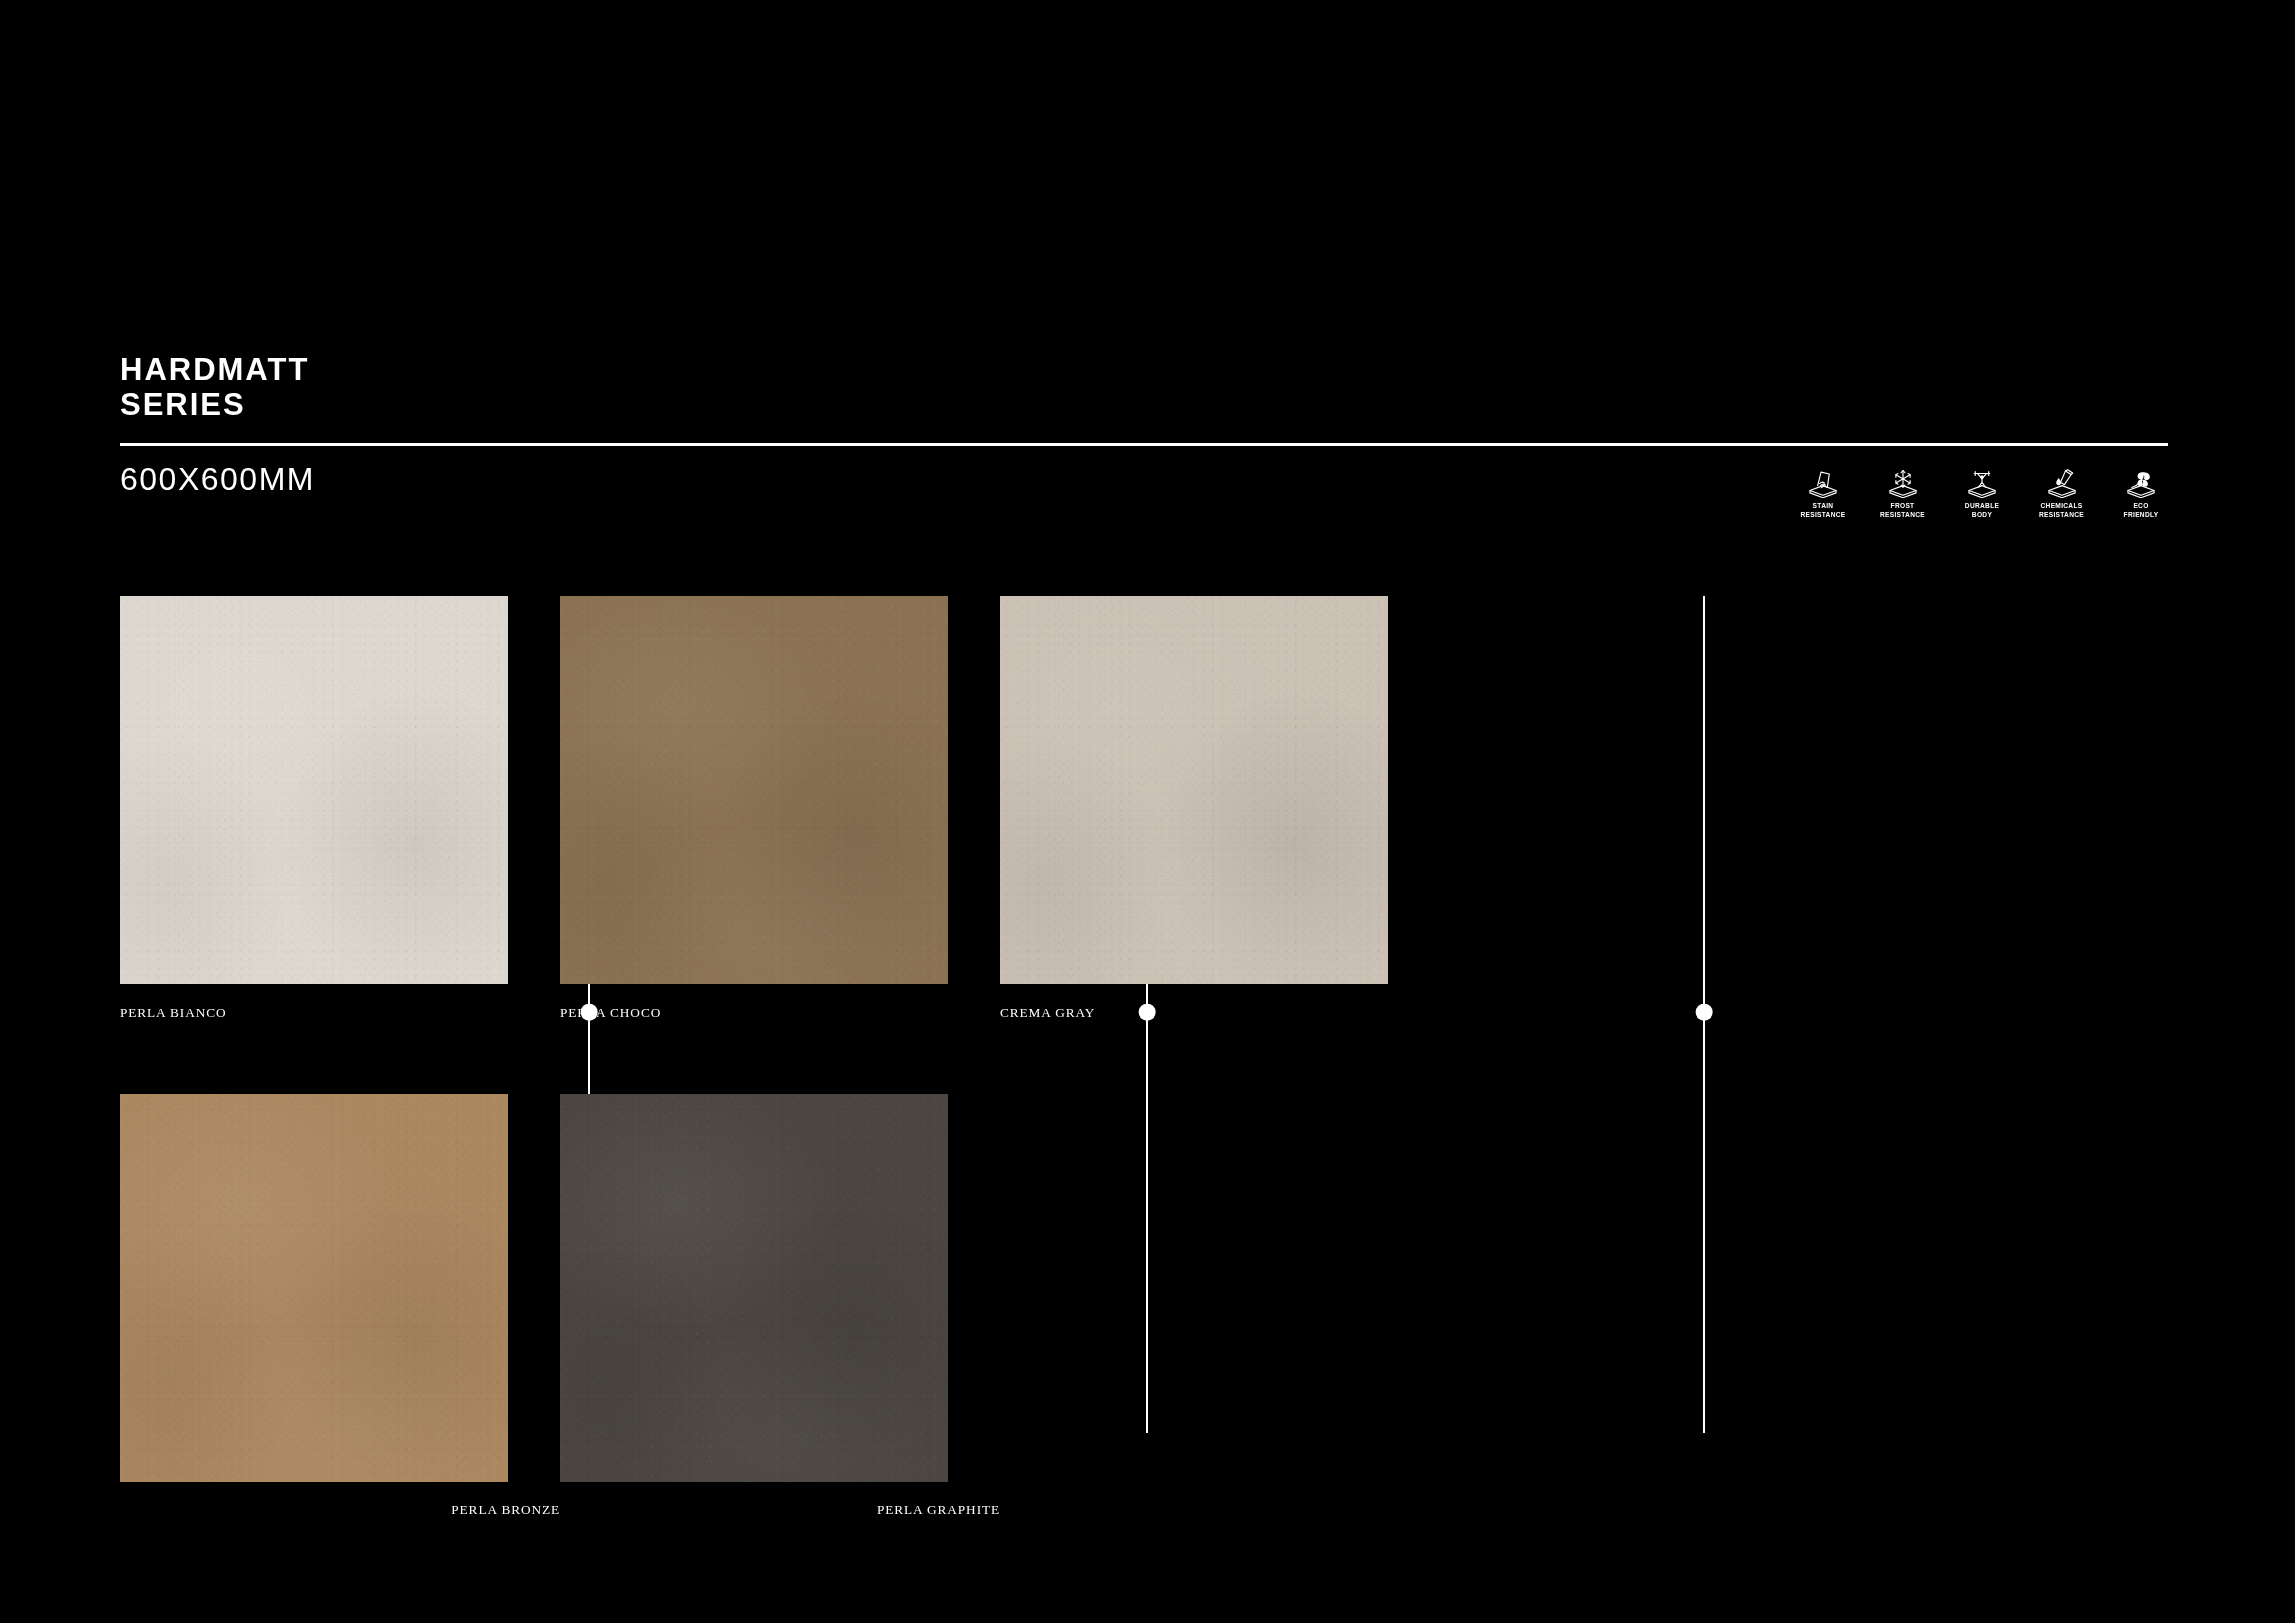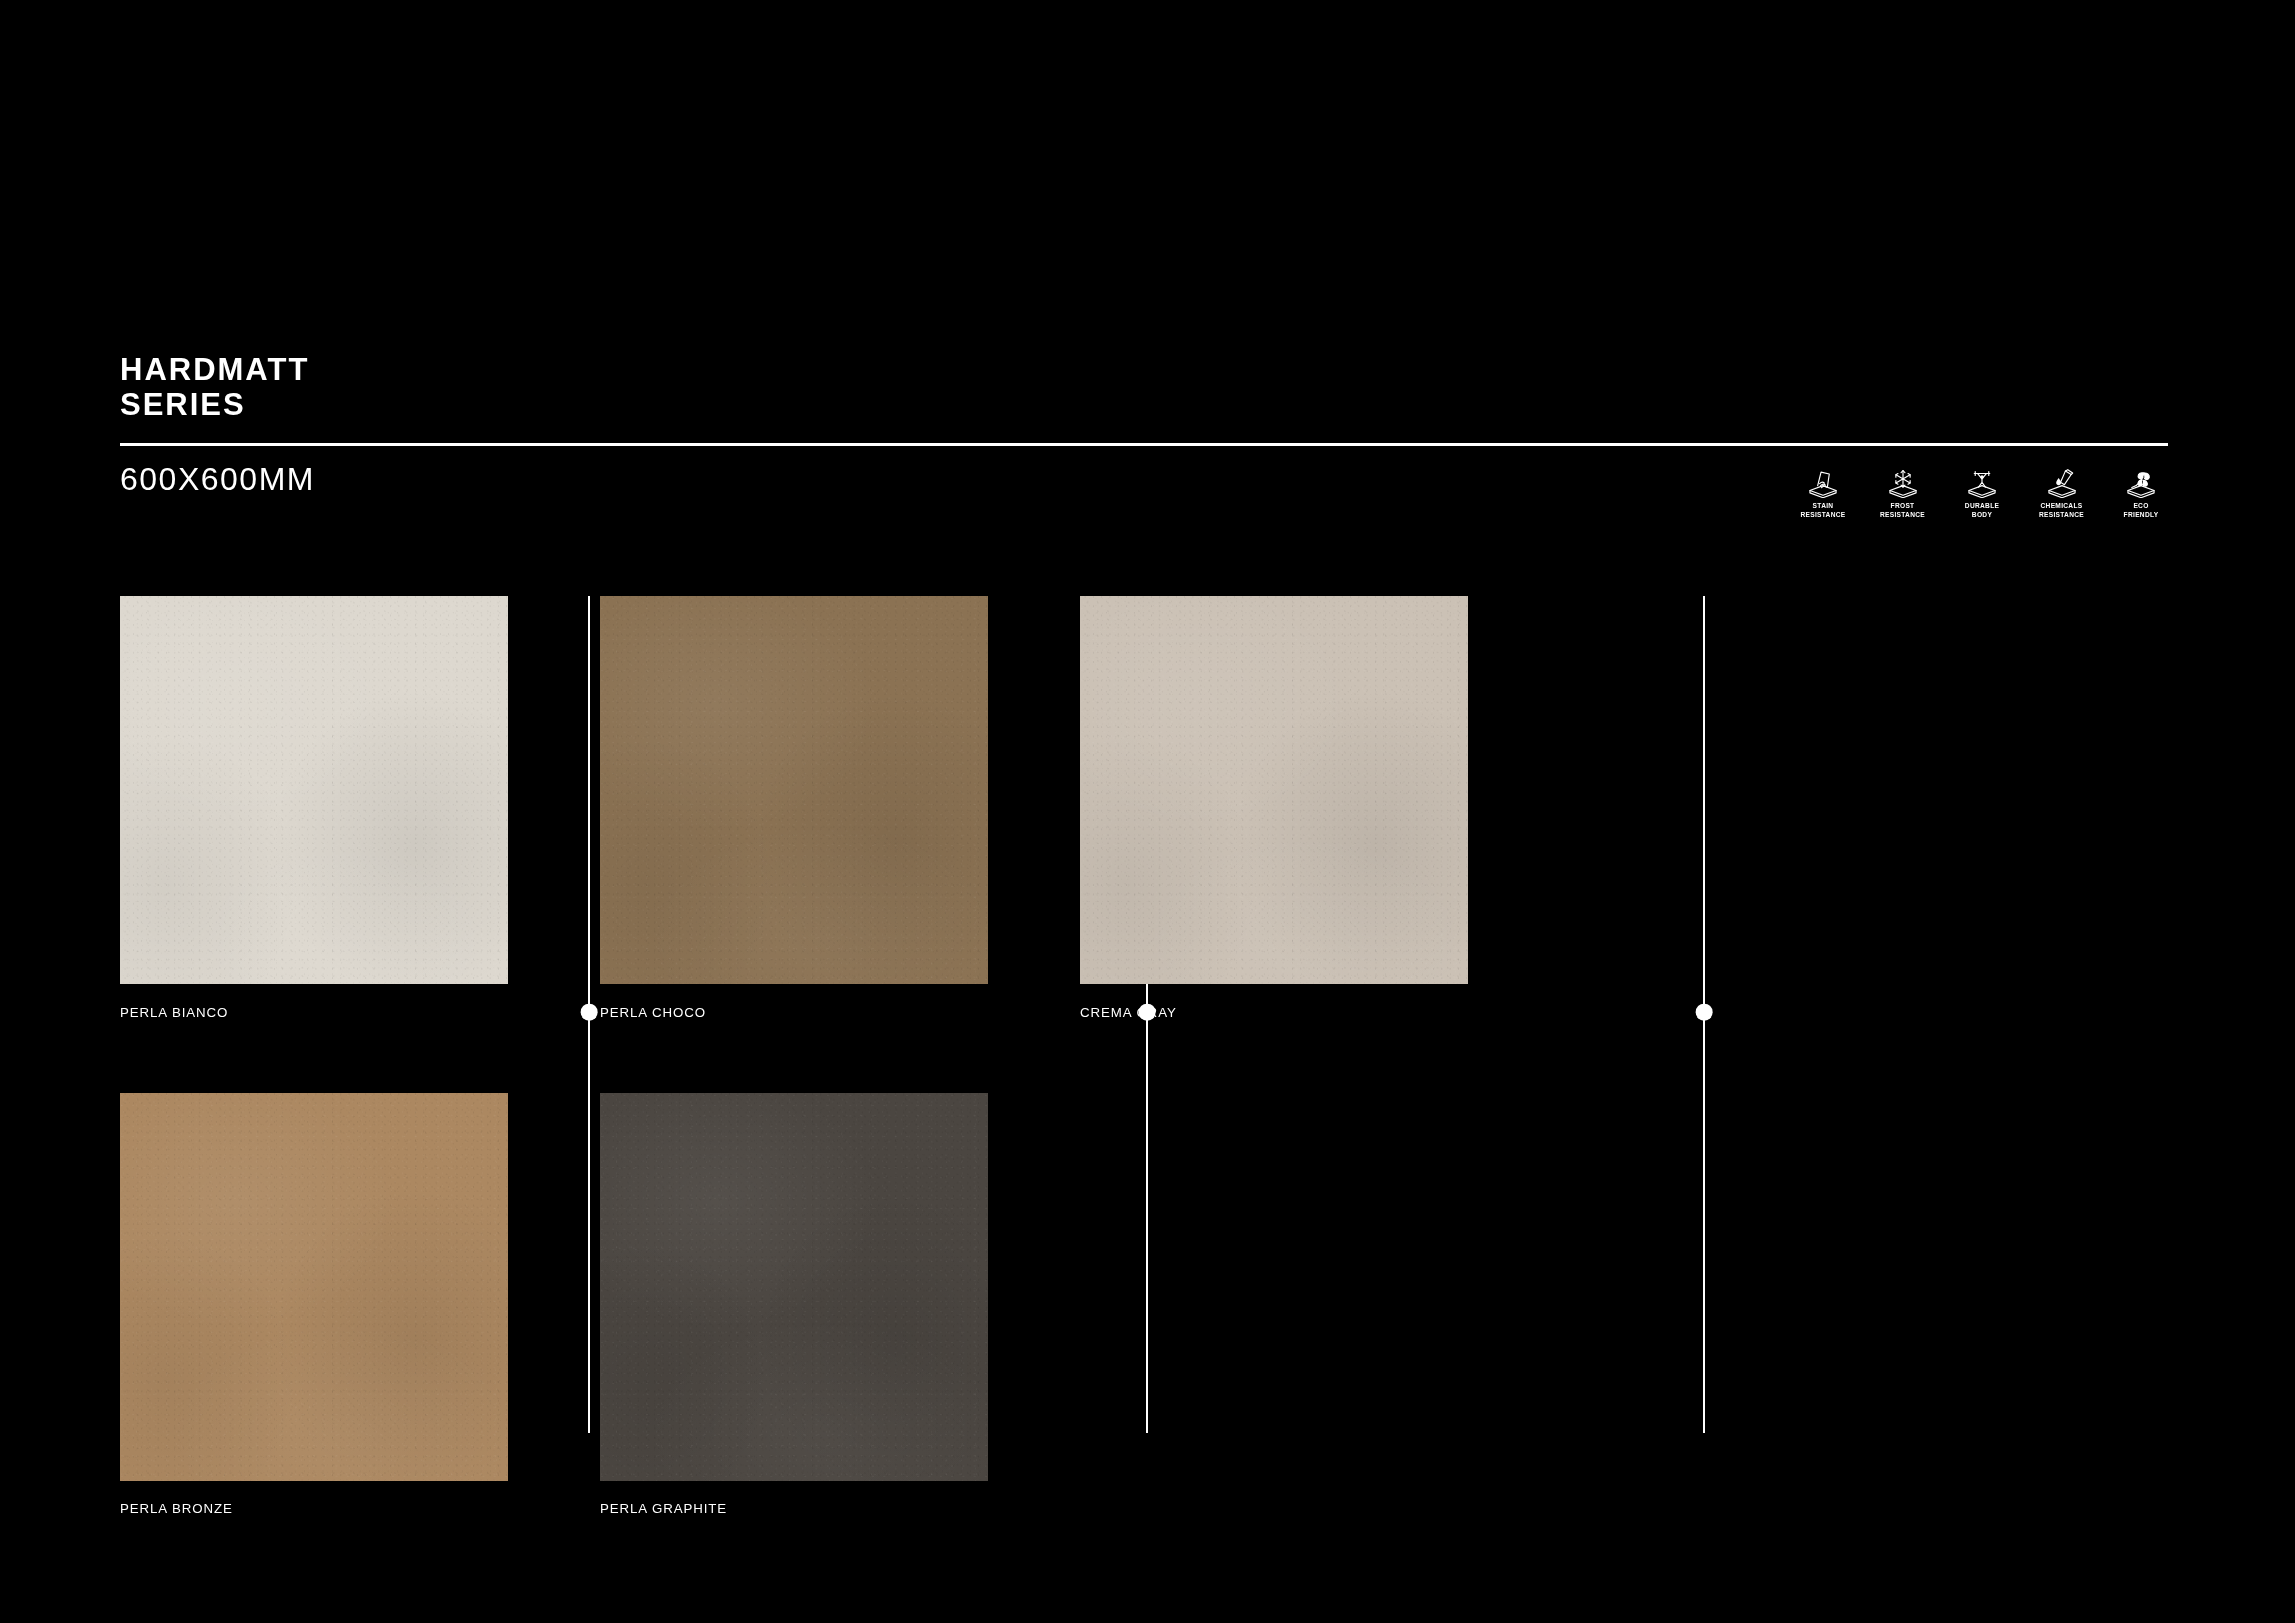--- a/index.html
+++ b/index.html
@@ -92,25 +92,26 @@
 
   
   #grid {
     position:absolute;
     left:120px;
     top:596px;
     width:2048px;
   }
 
   .tile-row { display:flex; }
-  .tile-row.row-bottom { margin-top:73px; }
+  .tile-row.row-bottom { margin-top:73px;text-align:right; }
 
   .tile-cell {
-    width:480px;
+    width:440px;
     position:relative;
+    font-family:Liberation Serif, serif;
   }
 
   .tile-swatch {
     width:388px;
     height:388px;
     position:relative;
     overflow:hidden;
   }
 
   

